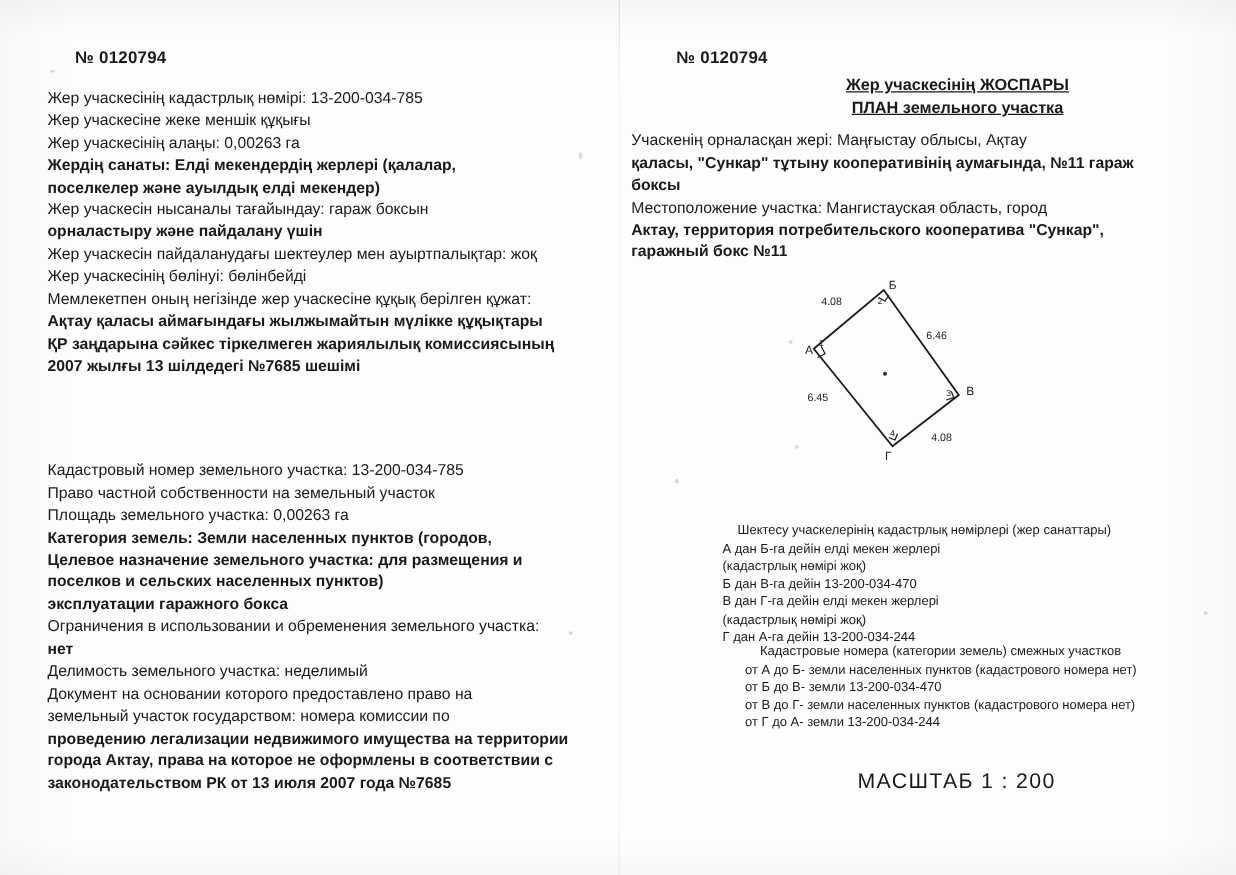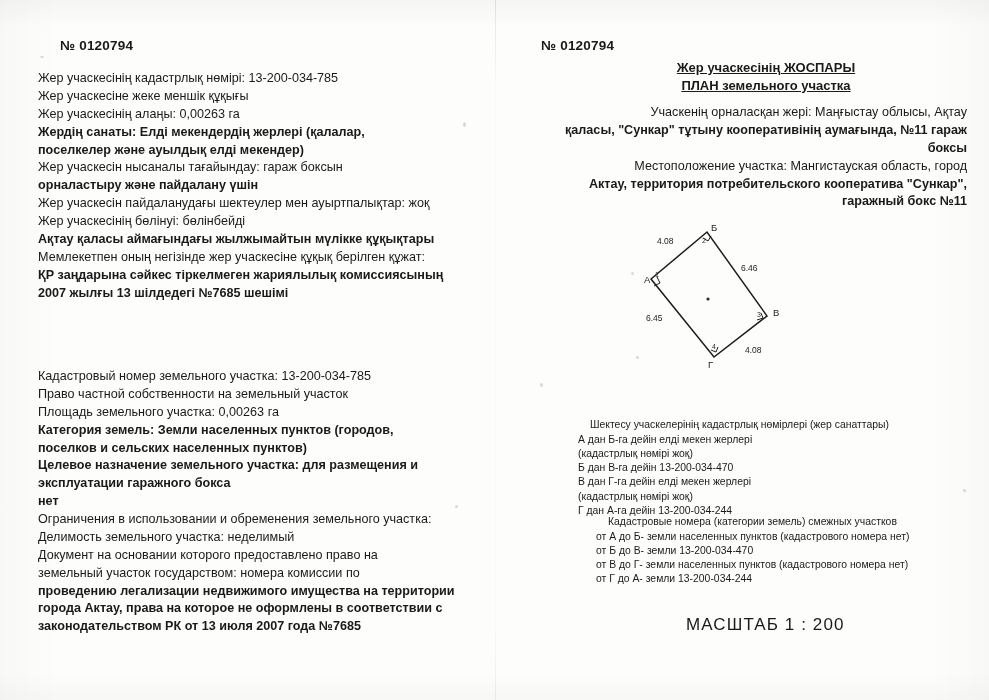--- a/index.html
+++ b/index.html
@@ -147,53 +147,53 @@
 <div class="left-kz">
   <p class="para"><span>Жер учаскесінің кадастрлық нөмірі: 13-200-034-785</span></p>
   <p class="para">Жер учаскесіне жеке меншік құқығы</p>
   <p class="para">Жер учаскесінің алаңы: 0,00263 га</p>
   <p class="para b">Жердің санаты: Елді мекендердің жерлері (қалалар,</p>
   <p class="para b">поселкелер және ауылдық елді мекендер)</p>
   <p class="para">Жер учаскесін нысаналы тағайындау: гараж боксын</p>
   <p class="para b">орналастыру және пайдалану үшін</p>
   <p class="para">Жер учаскесін пайдаланудағы шектеулер мен ауыртпалықтар: жоқ</p>
   <p class="para">Жер учаскесінің бөлінуі: бөлінбейді</p>
+  <p class="para">Мемлекетпен оның негізінде жер учаскесіне құқық берілген құжат:</p>
   <p class="para b">Ақтау қаласы аймағындағы жылжымайтын мүлікке құқықтары</p>
-  <p class="para">Мемлекетпен оның негізінде жер учаскесіне құқық берілген құжат:</p>
   <p class="para b">ҚР заңдарына сәйкес тіркелмеген жариялылық комиссиясының</p>
   <p class="para b">2007 жылғы 13 шілдедегі №7685 шешімі</p>
 </div>
 
 <div class="left-ru">
   <p class="para">Кадастровый номер земельного участка: 13-200-034-785</p>
   <p class="para">Право частной собственности на земельный участок</p>
   <p class="para">Площадь земельного участка: 0,00263 га</p>
   <p class="para b">Категория земель: Земли населенных пунктов (городов,</p>
+  <p class="para b">Целевое назначение земельного участка: для размещения и</p>
   <p class="para b">поселков и сельских населенных пунктов)</p>
-  <p class="para b">Целевое назначение земельного участка: для размещения и</p>
   <p class="para b">эксплуатации гаражного бокса</p>
+  <p class="para">Ограничения в использовании и обременения земельного участка:</p>
   <p class="para b">нет</p>
-  <p class="para">Ограничения в использовании и обременения земельного участка:</p>
   <p class="para">Делимость земельного участка: неделимый</p>
   <p class="para">Документ на основании которого предоставлено право на</p>
   <p class="para">земельный участок государством: номера комиссии по</p>
   <p class="para b">проведению легализации недвижимого имущества на территории</p>
   <p class="para b">города Актау, права на которое не оформлены в соответствии с</p>
   <p class="para b">законодательством РК от 13 июля 2007 года №7685</p>
 </div>
 
 <div class="col-right">
   <div class="docnum docnum-right">№ 0120794</div>
 
   <div class="title-block">
     <div>Жер учаскесінің ЖОСПАРЫ</div>
     <div>ПЛАН земельного участка</div>
   </div>
 
-  <div class="block" style="margin-top:10px;text-align:right;">
+  <div class="block" style="margin-top:10px;">
     <p class="para">Учаскенің орналасқан жері: Маңғыстау облысы, Ақтау</p>
     <p class="para b">қаласы, "Сункар" тұтыну кооперативінің аумағында, №11 гараж</p>
     <p class="para b">боксы</p>
     <p class="para">Местоположение участка: Мангистауская область, город</p>
     <p class="para b">Актау, территория потребительского кооператива "Сункар",</p>
     <p class="para b">гаражный бокс №11</p>
   </div>
 </div>
 
 <div class="plan-area">

